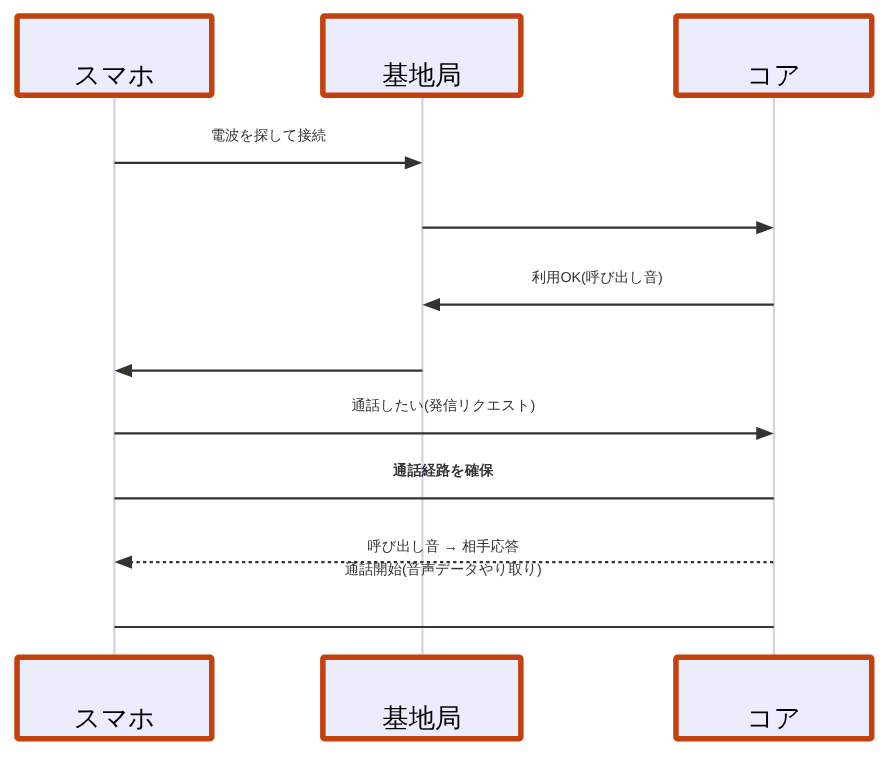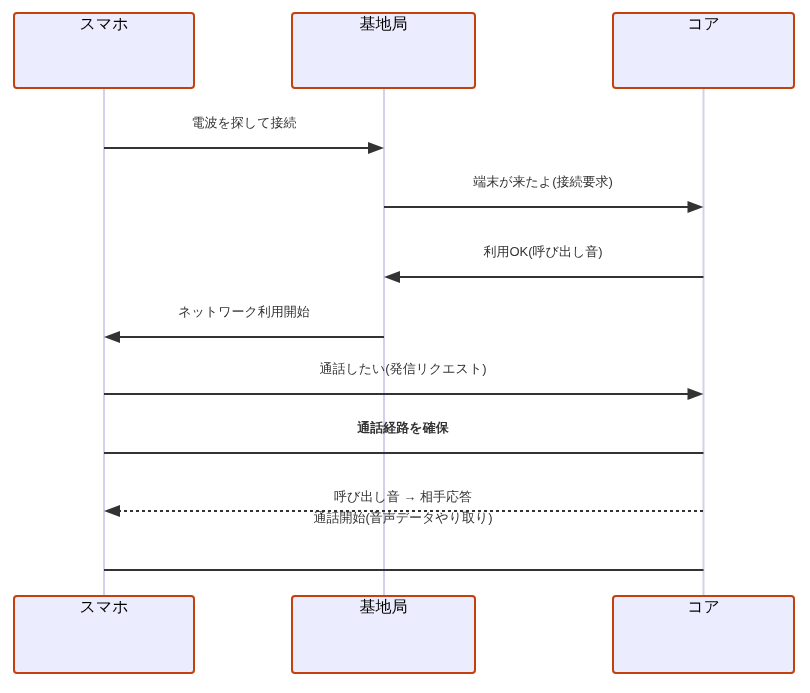--- a/index.html
+++ b/index.html
@@ -12,26 +12,26 @@
     overflow: hidden;
   }
   .diagram-svg {
     position: absolute;
     left: 0; top: 0;
     width: 810px; height: 693px;
   }
   .actor-box {
     position: absolute;
     background: #ECECFF;
-    border: 2px solid #c2410c;
+    border: 5px solid #c2410c;
     border-radius: 4px;
     display: flex;
-    align-items: flex-start;
+    align-items: flex-end;
     justify-content: center;
-    font-size: 16px;
+    font-size: 24px;
     color: #000000;
     box-sizing: border-box;
   }
   .actor-top-smartphone    { left: 13px;  top: 12px;  width: 182px; height: 77px; }
   .actor-top-base-station  { left: 291px; top: 12px;  width: 185px; height: 77px; }
   .actor-top-core          { left: 612px; top: 12px;  width: 183px; height: 77px; }
   .actor-bottom-smartphone { left: 13px;  top: 595px; width: 182px; height: 79px; }
   .actor-bottom-base-station { left: 291px; top: 595px; width: 185px; height: 79px; }
   .actor-bottom-core       { left: 612px; top: 595px; width: 183px; height: 79px; }
   .message-label {
@@ -108,21 +108,19 @@
     <span>スマホ</span>
   </div>
   <div class="actor-box actor-bottom-base-station">
     <span>基地局</span>
   </div>
   <div class="actor-box actor-bottom-core">
     <span>コア</span>
   </div>
 
   <div class="message-label ml-0">電波を探して接続</div>
-  <div class="message-label ml-1">端末が来たよ(接続要求)</div>
   <div class="message-label ml-2">利用OK(呼び出し音)</div>
-  <div class="message-label ml-3">ネットワーク利用開始</div>
   <div class="message-label ml-4">通話したい(発信リクエスト)</div>
   <div class="message-label ml-5">通話経路を確保</div>
   <div class="message-label ml-6">呼び出し音 → 相手応答</div>
   <div class="message-label ml-7">通話開始(音声データやり取り)</div>
 
 </div>
 
 </body></html>

